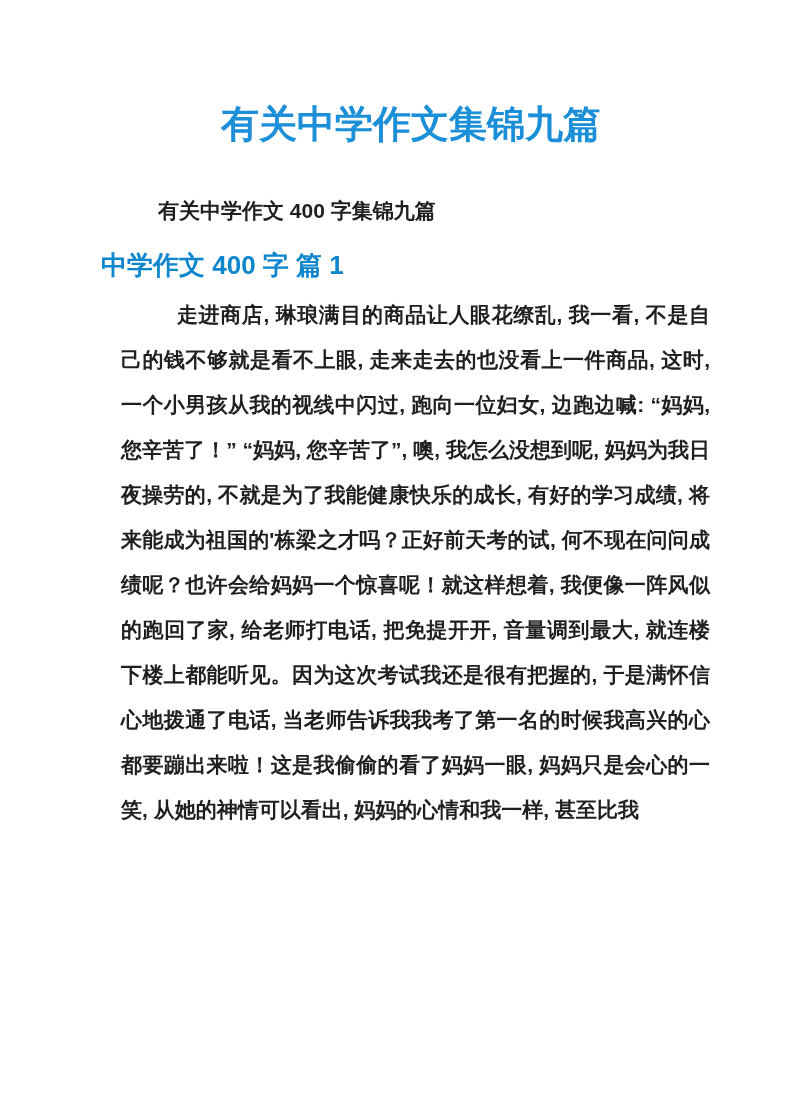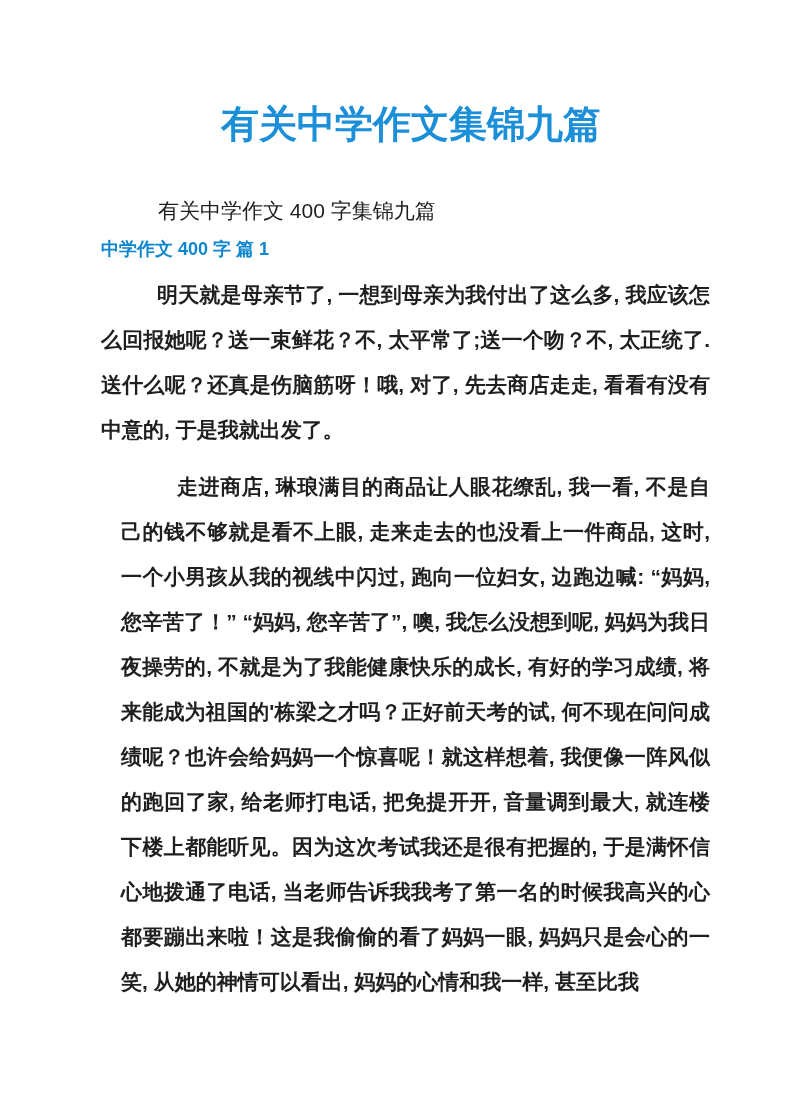--- a/index.html
+++ b/index.html
@@ -23,28 +23,28 @@
     text-align: center;
     font-family: "Liberation Serif", "DejaVu Serif", serif;
     font-size: 38px;
     font-weight: 700;
     line-height: 48px;
     color: #1b8fd8;
   }
   .subtitle {
     margin: 48px 0 0 0;
     font-size: 21px;
-    font-weight: 400;
+    font-weight: 700;
     line-height: 30px;
     text-indent: 57px;
     color: #1f1f1f;
   }
   .section-heading {
-    margin: 8px 0 0 0;
-    font-size: 18px;
+    margin: 24px 0 0 0;
+    font-size: 26px;
     font-weight: 700;
     line-height: 30px;
     color: #0e86ce;
   }
   .body-para {
     margin: 0;
     font-size: 21px;
     font-weight: 600;
     line-height: 45px;
     text-align: justify;
@@ -62,16 +62,15 @@
 </head>
 <body>
 
 <div class="page">
   <h1 class="doc-title">有关中学作文集锦九篇</h1>
 
   <p class="subtitle">有关中学作文 400 字集锦九篇</p>
 
   <h2 class="section-heading">中学作文 400 字 篇 1</h2>
 
-  <p class="body-para first">明天就是母亲节了, 一想到母亲为我付出了这么多, 我应该怎么回报她呢？送一束鲜花？不, 太平常了;送一个吻？不, 太正统了.送什么呢？还真是伤脑筋呀！哦, 对了, 先去商店走走, 看看有没有中意的, 于是我就出发了。</p>
 
   <p class="body-para second">走进商店, 琳琅满目的商品让人眼花缭乱, 我一看, 不是自己的钱不够就是看不上眼, 走来走去的也没看上一件商品, 这时, 一个小男孩从我的视线中闪过, 跑向一位妇女, 边跑边喊: “妈妈, 您辛苦了！” “妈妈, 您辛苦了”, 噢, 我怎么没想到呢, 妈妈为我日夜操劳的, 不就是为了我能健康快乐的成长, 有好的学习成绩, 将来能成为祖国的'栋梁之才吗？正好前天考的试, 何不现在问问成绩呢？也许会给妈妈一个惊喜呢！就这样想着, 我便像一阵风似的跑回了家, 给老师打电话, 把免提开开, 音量调到最大, 就连楼下楼上都能听见。因为这次考试我还是很有把握的, 于是满怀信心地拨通了电话, 当老师告诉我我考了第一名的时候我高兴的心都要蹦出来啦！这是我偷偷的看了妈妈一眼, 妈妈只是会心的一笑, 从她的神情可以看出, 妈妈的心情和我一样, 甚至比我</p>
 </div>
 
 </body></html>

